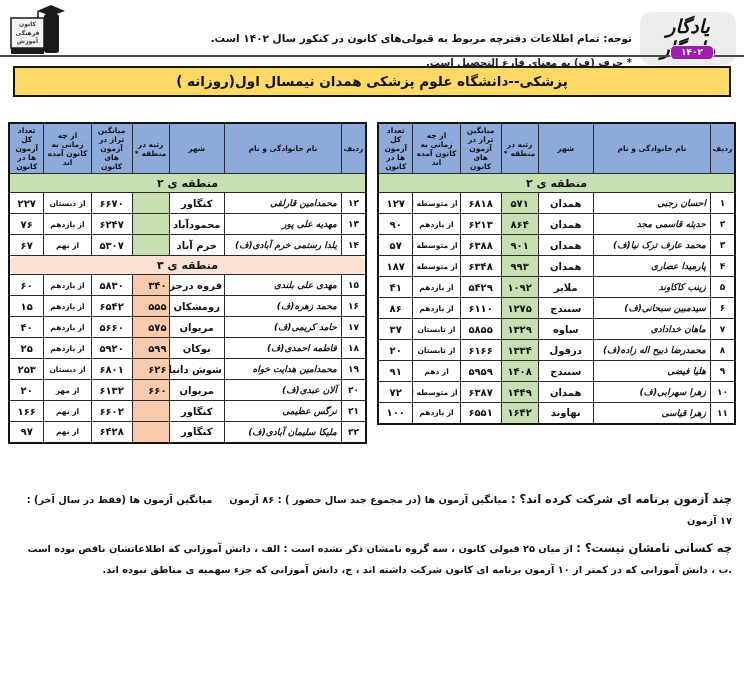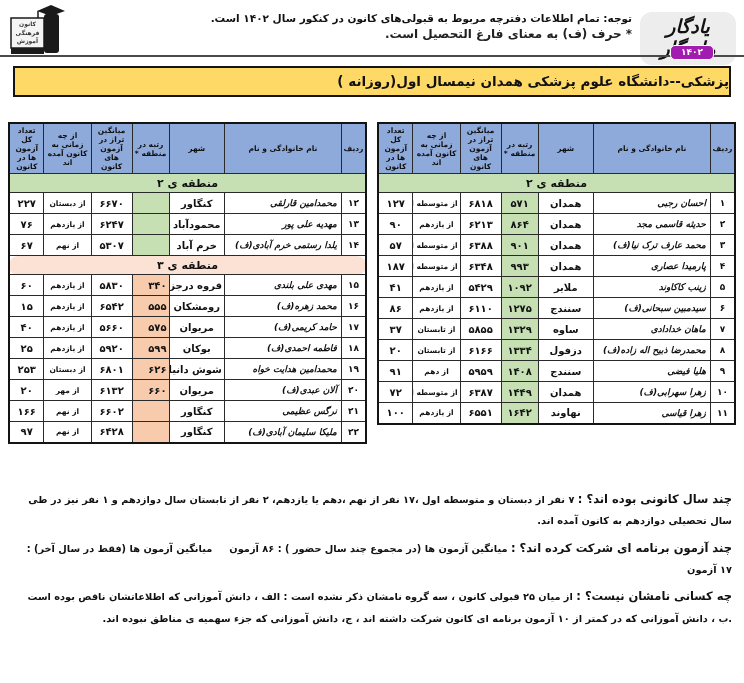--- a/index.html
+++ b/index.html
@@ -8,33 +8,33 @@
   .page { position: relative; width: 744px; height: 683px; background: #fff; overflow: hidden; direction: rtl; }
 
   
   .topbar { position: absolute; top: 0; left: 0; right: 0; height: 57px; }
   .brand { position: absolute; top: 12px; right: 8px; width: 96px; text-align: center;
            font-family: "DejaVu Serif", serif; font-style: italic; font-weight: bold;
            font-size: 19px; color: #111; background: #ededed; border-radius: 12px; padding: 3px 4px 6px; }
   .year-badge { position: absolute; top: 45px; right: 30px; background: #a21caf; color: #fff;
                 font-size: 9px; font-weight: bold; padding: 1px 10px 2px; border-radius: 5px;
                 border: 1px solid #fff; z-index: 3; letter-spacing: 1px; }
-  .note { position: absolute; top: 12px; right: 112px; color: #111; }
+  .note { position: absolute; top: 32px; right: 112px; color: #111; }
   .note-main { font-size: 10.5px; font-weight: bold; }
-  .note-sub { font-size: 12px; font-weight: bold; margin-top: 3px; color: #222; }
+  .note-sub { font-size: 10px; font-weight: bold; margin-top: 13px; color: #222; }
   .rule { position: absolute; top: 55px; left: 0; right: 0; border-top: 2px solid #4a4a4a; }
 
   .logo { position: absolute; top: 3px; left: 8px; width: 58px; height: 52px; }
   .logo svg { position: absolute; top: 0; left: 0; }
   .logo-lines { position: absolute; left: 5px; top: 17px; width: 29px; text-align: center;
                 font-size: 6px; line-height: 1.45; color: #333; font-weight: bold; direction: rtl; }
 
   
   .titlebar { position: absolute; top: 66px; left: 13px; right: 13px; height: 31px;
-              background: #ffd966; border: 2px solid #141414; text-align: right;
+              background: #ffd966; border: 2px solid #141414; text-align: center;
               line-height: 27px; font-weight: bold; font-size: 13.5px; color: #111; }
 
   
   .tables { position: absolute; top: 122px; right: 8px; left: 8px; display: flex; gap: 10px; align-items: flex-start; }
   table.t { width: calc(50% - 5px); border-collapse: collapse; border: 2px solid #141414;
             table-layout: fixed; background: #fff; }
   .t th { background: #8eaadb; font-size: 7.5px; font-weight: bold; border: 1px solid #2a2a2a;
           padding: 2px 1px; height: 44px; vertical-align: middle; text-align: center; color: #111; }
   .t td { border: 1px solid #2a2a2a; font-size: 10px; height: 21px; text-align: center;
           padding: 0 2px; font-weight: 600; color: #111; overflow: hidden; white-space: nowrap; }
@@ -337,18 +337,17 @@
             <td class="hl-peach"></td>
             <td>۶۴۲۸</td>
             <td class="since">از نهم</td>
             <td>۹۷</td>
           </tr>
         </tbody>
       </table>
   </div>
 
   <div class="footnotes">
-    <p><b>چند سال کانونی بوده اند؟ :</b> <span>۷ نفر از دبستان و متوسطه اول ،۱۷ نفر از نهم ،دهم یا یازدهم، ۲ نفر از تابستان سال دوازدهم و ۱ نفر نیز در طی سال تحصیلی دوازدهم به کانون آمده اند.</span></p>
     <p><b>چند آزمون برنامه ای شرکت کرده اند؟ :</b> <span>میانگین آزمون ها (در مجموع چند سال حضور ) : ۸۶ آزمون&nbsp;&nbsp;&nbsp;&nbsp;&nbsp;میانگین آزمون ها (فقط در سال آخر) : ۱۷ آزمون</span></p>
     <p><b>چه کسانی نامشان نیست؟ :</b> <span>از میان ۲۵ قبولی کانون ، سه گروه نامشان ذکر نشده است : الف ، دانش آموزانی که اطلاعاتشان ناقص بوده است .ب ، دانش آموزانی که در کمتر از ۱۰ آزمون برنامه ای کانون شرکت داشته اند ، ج، دانش آموزانی که جزء سهمیه ی مناطق نبوده اند.</span></p>
   </div>
 
 </div>
 
 </body></html>

